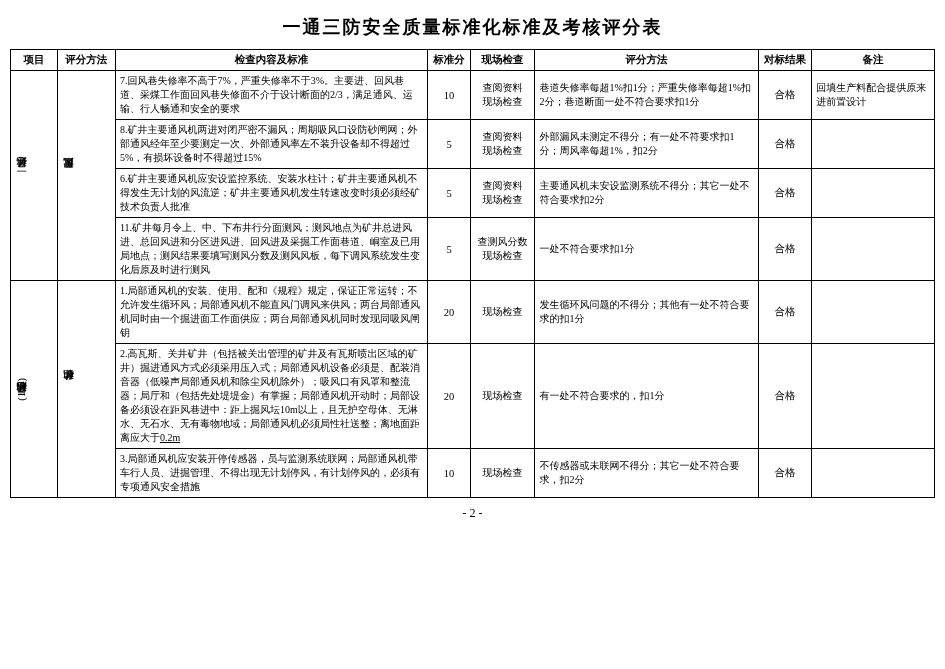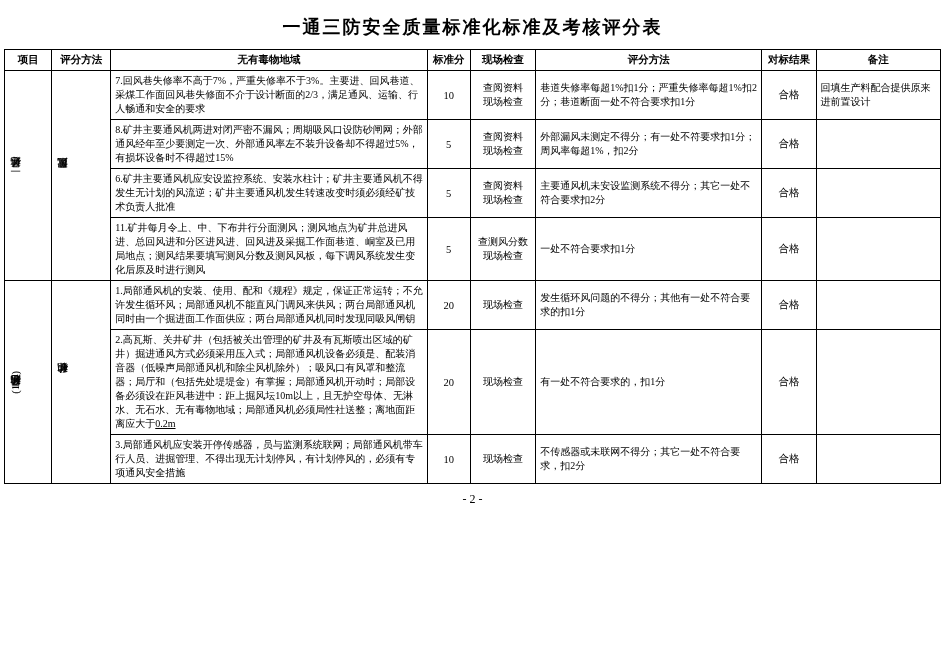--- a/index.html
+++ b/index.html
@@ -9,21 +9,21 @@
     }
     body {
       background: #fff;
       font-family: SimSun, "宋体", serif;
       font-size: 11px;
       color: #000;
     }
     .page {
       width: 945px;
       min-height: 669px;
-      padding: 15px 4px;
+      padding: 15px 10px;
       background: #fff;
     }
     .page-title {
       text-align: center;
       font-size: 18px;
       font-weight: bold;
       margin-bottom: 10px;
       letter-spacing: 2px;
     }
     table {
@@ -76,21 +76,21 @@
       <col style="width:38px">
       <col style="width:58px">
       <col style="width:200px">
       <col style="width:48px">
       <col style="width:110px">
     </colgroup>
     <thead>
       <tr>
         <th>项目</th>
         <th>评分方法</th>
-        <th>无有毒物地域</th>
+        <th>检查内容及标准</th>
         <th>标准分</th>
         <th>现场检查</th>
         <th>评分方法</th>
         <th>对标结果</th>
         <th>备注</th>
       </tr>
     </thead>
     <tbody>
 
       <tr>

